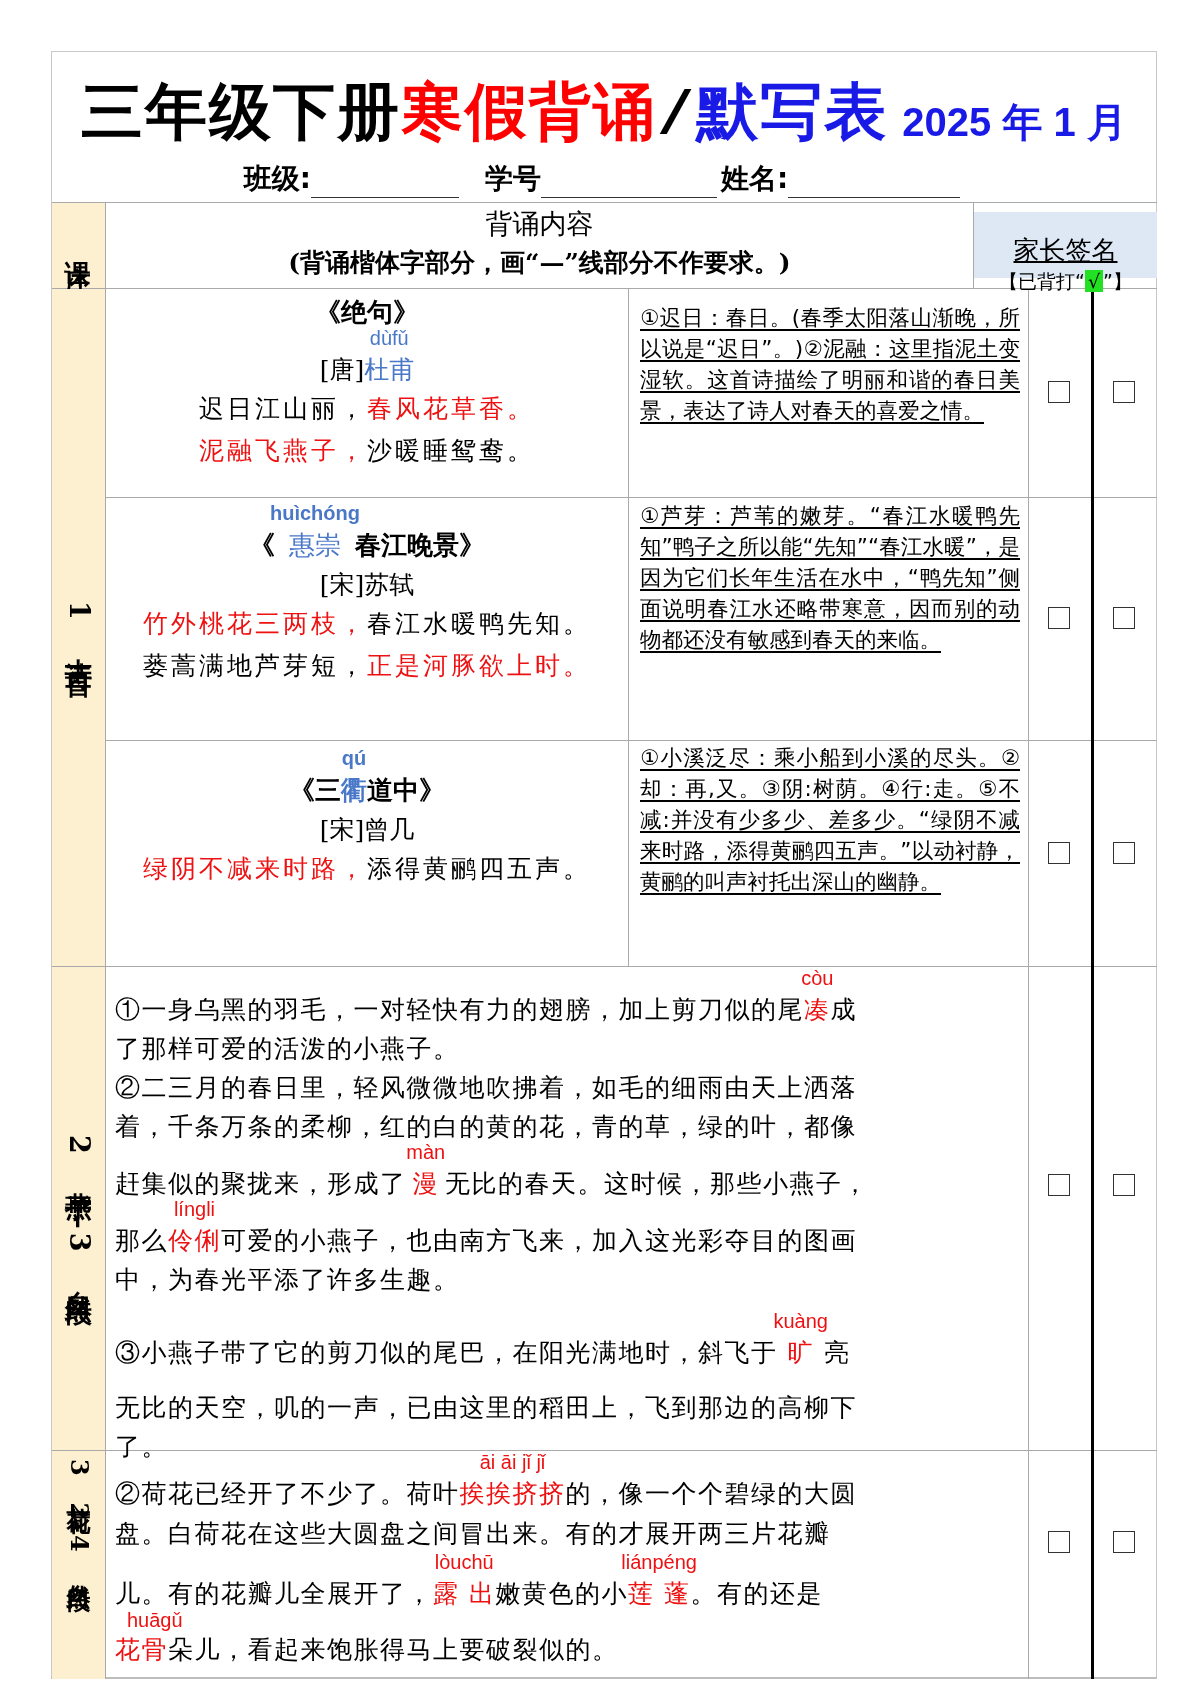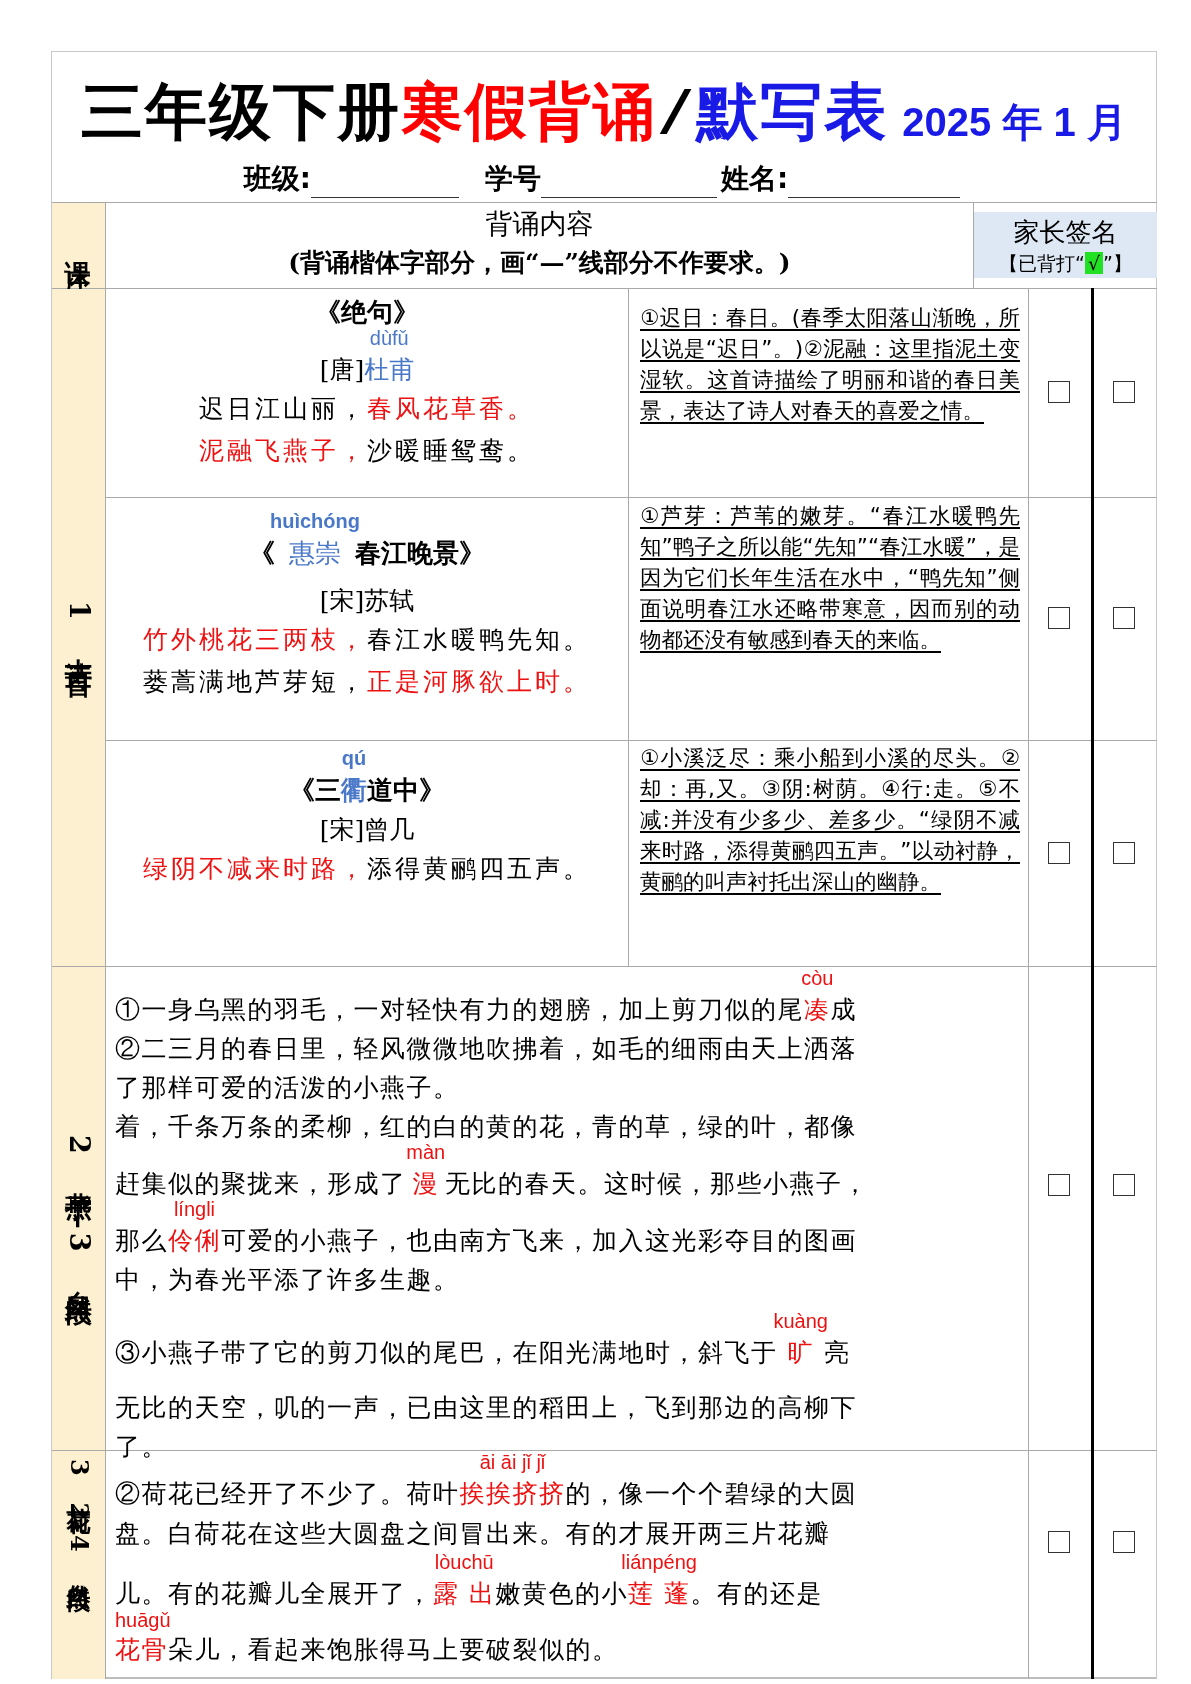--- a/index.html
+++ b/index.html
@@ -20,21 +20,21 @@
   .thick { position: absolute; width: 3px; background: #000; }
   .lesson-col { position: absolute; left: 52px; width: 53px; background: #fdf0d0; display: flex;
                 align-items: center; justify-content: center; }
   .vert { writing-mode: vertical-rl; font-family: "DejaVu Serif", serif; font-weight: bold; font-size: 27px; letter-spacing: 4px; }
   .hdr-content { left: 106px; top: 203px; width: 867px; height: 85px; text-align: center;
                  font-family: "DejaVu Sans", sans-serif; }
   .hdr-content .a { font-size: 27px; line-height: 38px; margin-top: 2px; }
   .hdr-content .b { font-size: 25px; line-height: 40px; font-weight: bold; font-family: "DejaVu Serif", serif; }
   .hdr-sign { left: 974px; top: 212px; width: 183px; height: 66px; background: #dde8f4; text-align: center;
               font-family: "DejaVu Sans", sans-serif; }
-  .hdr-sign .a { font-size: 26px; line-height: 36px; margin-top: 2px; }
+  .hdr-sign .a { font-size: 26px; line-height: 36px; margin-top: 20px; text-decoration: underline; }
   .hdr-sign .b { font-size: 19px; line-height: 26px; }
   .hdr-sign .check { background: #22e022; padding: 0 3px; }
   .poem { position: absolute; left: 106px; width: 522px; text-align: center; font-family: "DejaVu Serif", serif; }
   .poem .ptitle { font-size: 26px; font-weight: bold; line-height: 40px; }
   .poem .author { font-size: 25px; line-height: 40px; }
   .poem .line { font-size: 25px; line-height: 42px; letter-spacing: 3px; white-space: nowrap; font-family: Liberation Mono, monospace; }
   .red { color: #ee1111; }
   .blue { color: #4a78c8; }
   .ruby { display: inline-block; position: relative; }
   .ruby .py { position: absolute; left: 50%; transform: translateX(-50%); top: -22px; font-family: "Liberation Sans", sans-serif;
@@ -107,52 +107,52 @@
 
 <div class="poem" style="top:292px">
   <div class="ptitle"><span>《</span><span>绝句</span><span>》</span></div>
   <div class="author" style="margin-top:18px"><span>[唐]</span><span class="ruby blue"><span class="py">dùfǔ</span><span>杜甫</span></span></div>
   <div class="line"><span>迟日江山丽，</span><span class="red">春风花草香。</span></div>
   <div class="line"><span class="red">泥融飞燕子，</span><span>沙暖睡鸳鸯。</span></div>
 </div>
 <div class="notes" style="top:302px">①迟日：春日。(春季太阳落山渐晚，所以说是“迟日”。)②泥融：这里指泥土变湿软。这首诗描绘了明丽和谐的春日美景，表达了诗人对春天的喜爱之情。</div>
 
 <div class="poem" style="top:525px">
-  <div class="ptitle"><span>《</span><span class="ruby blue" style="font-weight:normal;margin:8px 14px"><span class="py b">huìchóng</span><span>惠崇</span></span><span>春江晚景</span><span>》</span></div>
+  <div class="ptitle"><span>《</span><span class="ruby blue" style="font-weight:normal;margin:0 14px"><span class="py b">huìchóng</span><span>惠崇</span></span><span>春江晚景</span><span>》</span></div>
   <div class="author"><span>[宋]</span><span>苏轼</span></div>
   <div class="line"><span class="red">竹外桃花三两枝，</span><span>春江水暖鸭先知。</span></div>
   <div class="line"><span>蒌蒿满地芦芽短，</span><span class="red">正是河豚欲上时。</span></div>
 </div>
 <div class="notes" style="top:500px">①芦芽：芦苇的嫩芽。“春江水暖鸭先知”鸭子之所以能“先知”“春江水暖”，是因为它们长年生活在水中，“鸭先知”侧面说明春江水还略带寒意，因而别的动物都还没有敏感到春天的来临。</div>
 
 <div class="poem" style="top:770px">
   <div class="ptitle"><span>《</span><span>三</span><span class="ruby blue"><span class="py b">qú</span><span>衢</span></span><span>道中</span><span>》</span></div>
   <div class="author"><span>[宋]</span><span>曾几</span></div>
   <div class="line"><span class="red">绿阴不减来时路，</span><span>添得黄鹂四五声。</span></div>
 </div>
 <div class="notes" style="top:742px">①小溪泛尽：乘小船到小溪的尽头。②却：再,又。③阴:树荫。④行:走。⑤不减:并没有少多少、差多少。“绿阴不减来时路，添得黄鹂四五声。”以动衬静，黄鹂的叫声衬托出深山的幽静。</div>
 
 <div class="para" style="top:990px;line-height:39px">
   <p><span>①一身乌黑的羽毛，一对轻快有力的翅膀，加上剪刀似的尾</span><span class="ruby red"><span class="py">còu</span><span>凑</span></span><span>成</span></p>
+  <p>了那样可爱的活泼的小燕子。</p>
   <p>②二三月的春日里，轻风微微地吹拂着，如毛的细雨由天上洒落</p>
-  <p>了那样可爱的活泼的小燕子。</p>
   <p>着，千条万条的柔柳，红的白的黄的花，青的草，绿的叶，都像</p>
   <p style="margin-top:18px"><span>赶集似的聚拢来，形成了</span><span class="ruby red" style="margin:0 6px"><span class="py">màn</span><span>漫</span></span><span>无比的春天。这时候，那些小燕子，</span></p>
   <p style="margin-top:18px"><span>那么</span><span class="ruby red"><span class="py">língli</span><span>伶俐</span></span><span>可爱的小燕子，也由南方飞来，加入这光彩夺目的图画</span></p>
   <p>中，为春光平添了许多生趣。</p>
   <p style="margin-top:18px"><span>③小燕子带了它的剪刀似的尾巴，在阳光满地时，斜飞于</span><span class="ruby red" style="margin:16px 10px"><span class="py">kuàng</span><span>旷</span></span><span>亮</span></p>
   <p>无比的天空，叽的一声，已由这里的稻田上，飞到那边的高柳下</p>
   <p>了。</p>
 </div>
 
 <div class="para" style="top:1474px;line-height:40px">
   <p><span>②荷花已经开了不少了。荷叶</span><span class="ruby red"><span class="py">āi āi jǐ jǐ</span><span>挨挨挤挤</span></span><span>的，像一个个碧绿的大圆</span></p>
   <p>盘。白荷花在这些大圆盘之间冒出来。有的才展开两三片花瓣</p>
   <p style="margin-top:20px"><span>儿。有的花瓣儿全展开了，</span><span class="ruby red"><span class="py">lòuchū</span><span>露 出</span></span><span>嫩黄色的小</span><span class="ruby red"><span class="py">liánpéng</span><span>莲 蓬</span></span><span>。有的还是</span></p>
-  <p style="margin-top:16px"><span class="ruby red"><span class="py" style="left:0;transform:none;top:-20px">huāgǔ</span><span>花骨</span></span><span>朵儿，看起来饱胀得马上要破裂似的。</span></p>
+  <p style="margin-top:16px"><span class="ruby red"><span class="py" style="left:12px;transform:none;top:-20px">huāgǔ</span><span>花骨</span></span><span>朵儿，看起来饱胀得马上要破裂似的。</span></p>
 </div>
 
 <div class="cbox" style="left:1048px;top:381px"></div>
 <div class="cbox" style="left:1113px;top:381px"></div>
 <div class="cbox" style="left:1048px;top:607px"></div>
 <div class="cbox" style="left:1113px;top:607px"></div>
 <div class="cbox" style="left:1048px;top:842px"></div>
 <div class="cbox" style="left:1113px;top:842px"></div>
 <div class="cbox" style="left:1048px;top:1174px"></div>
 <div class="cbox" style="left:1113px;top:1174px"></div>

